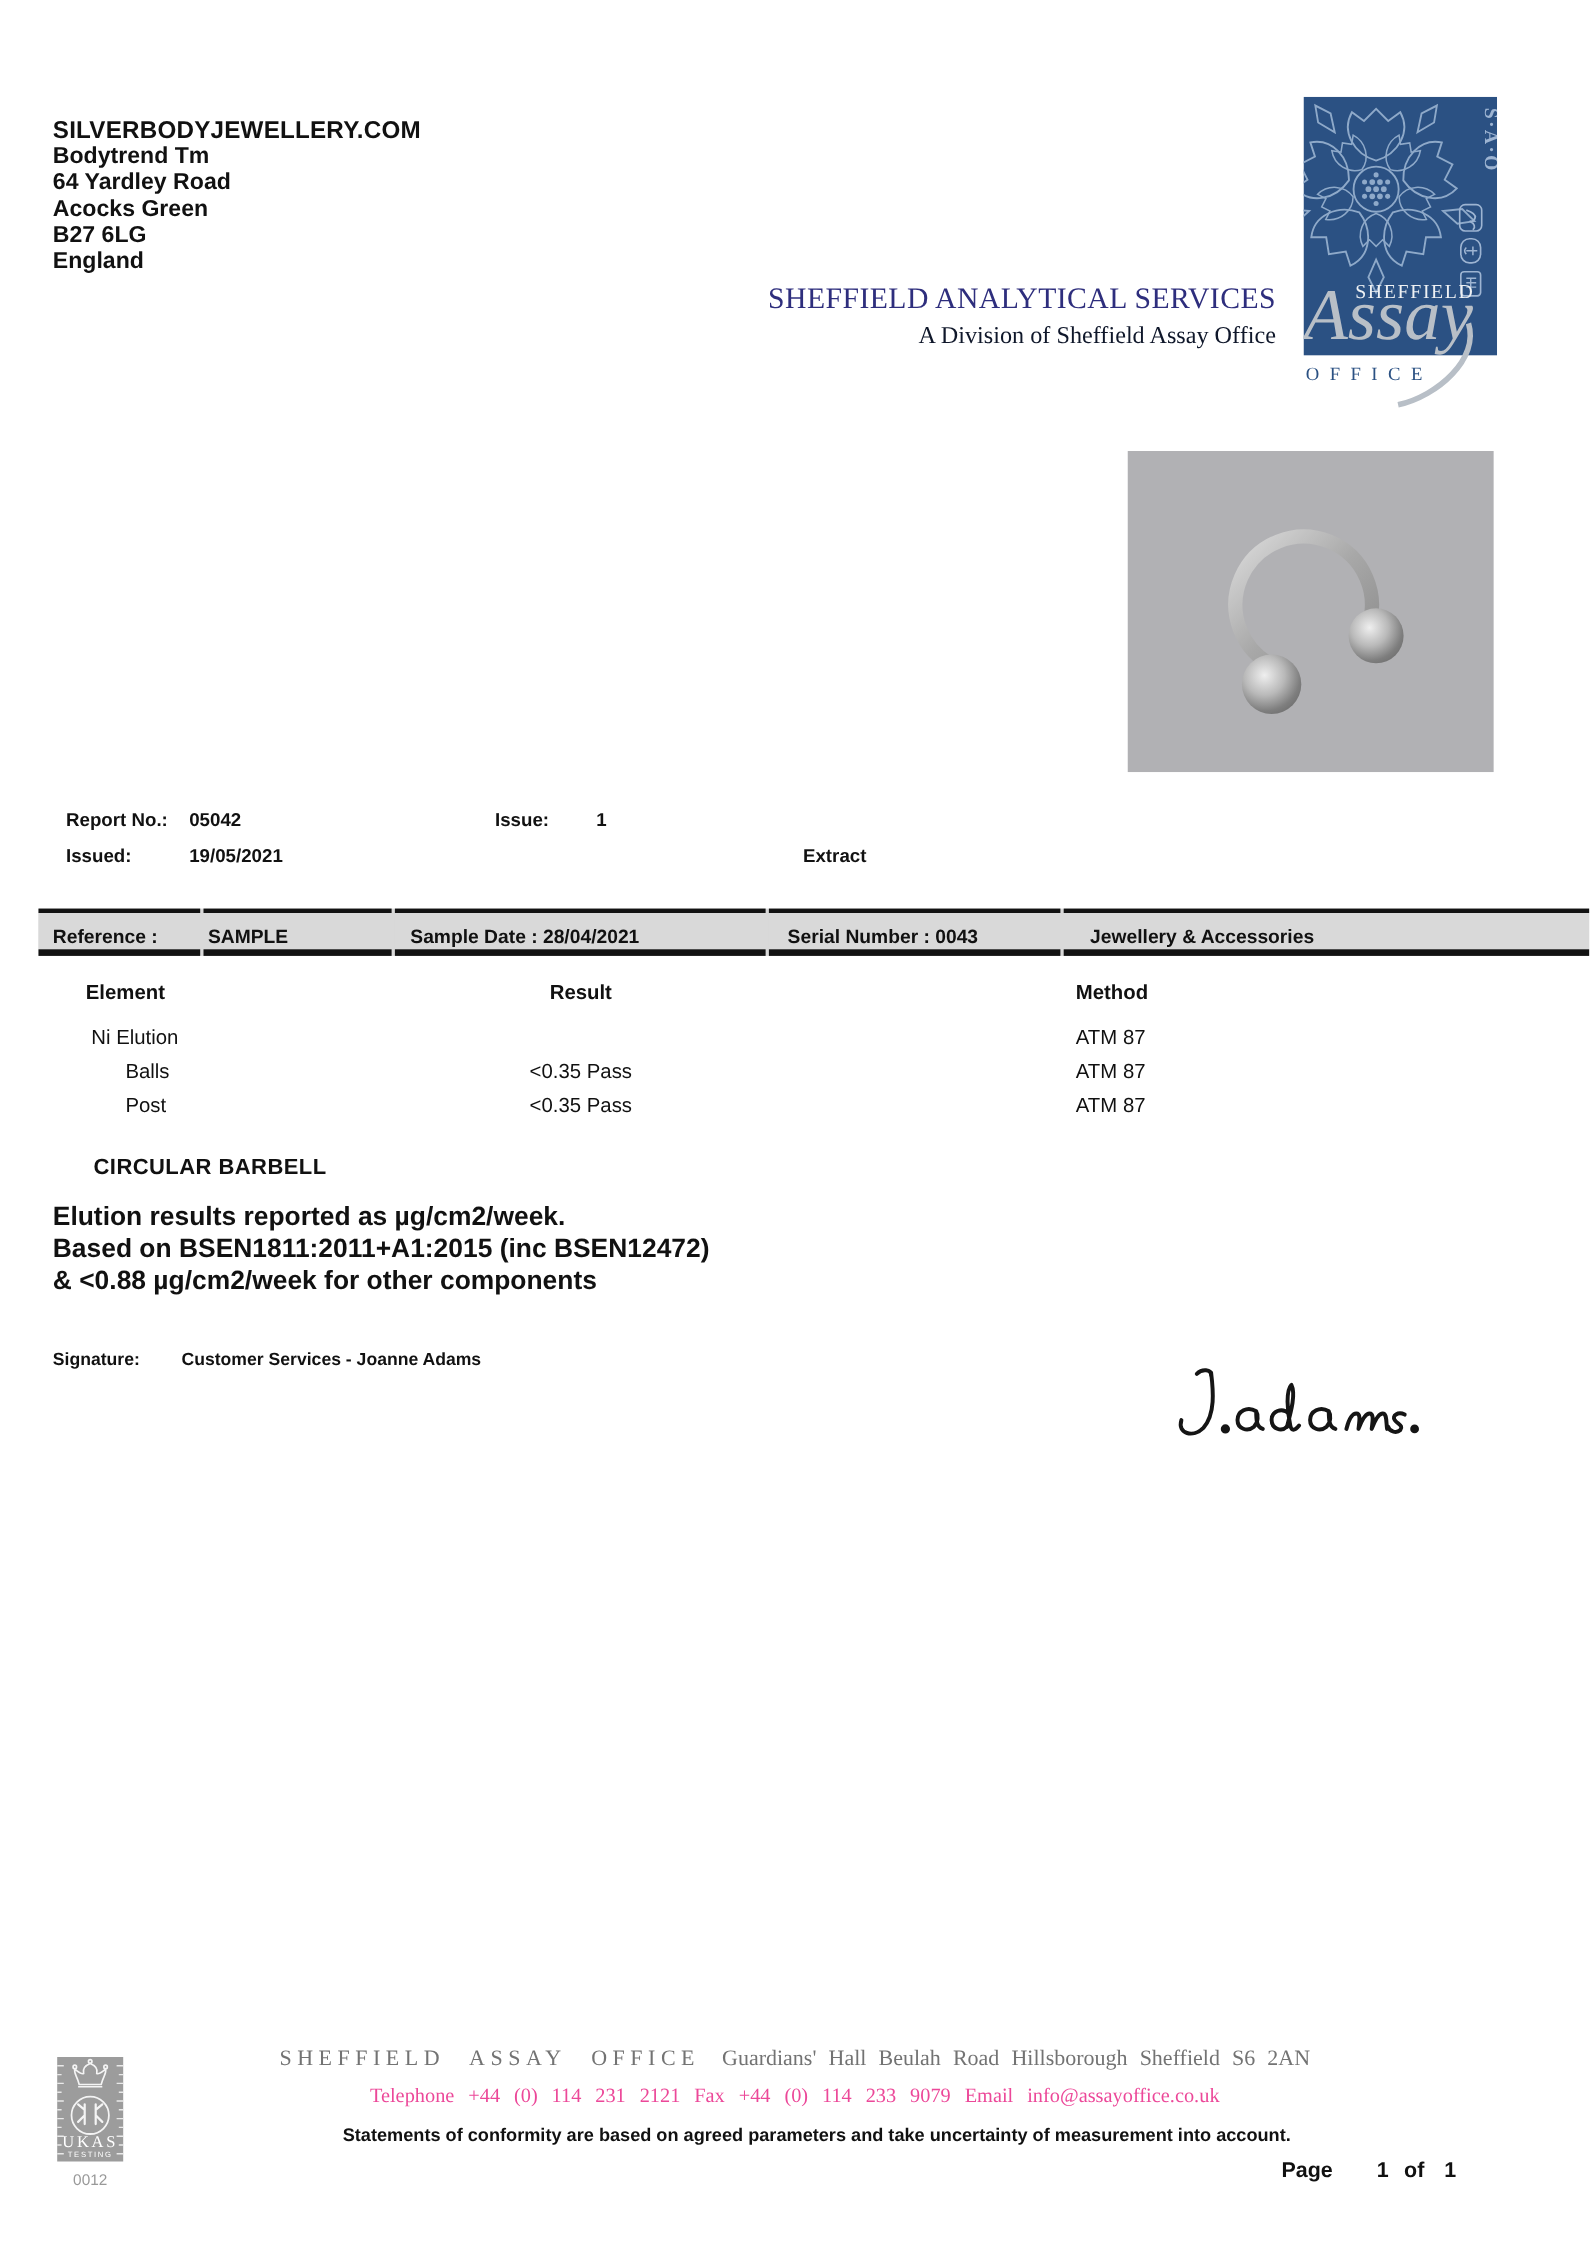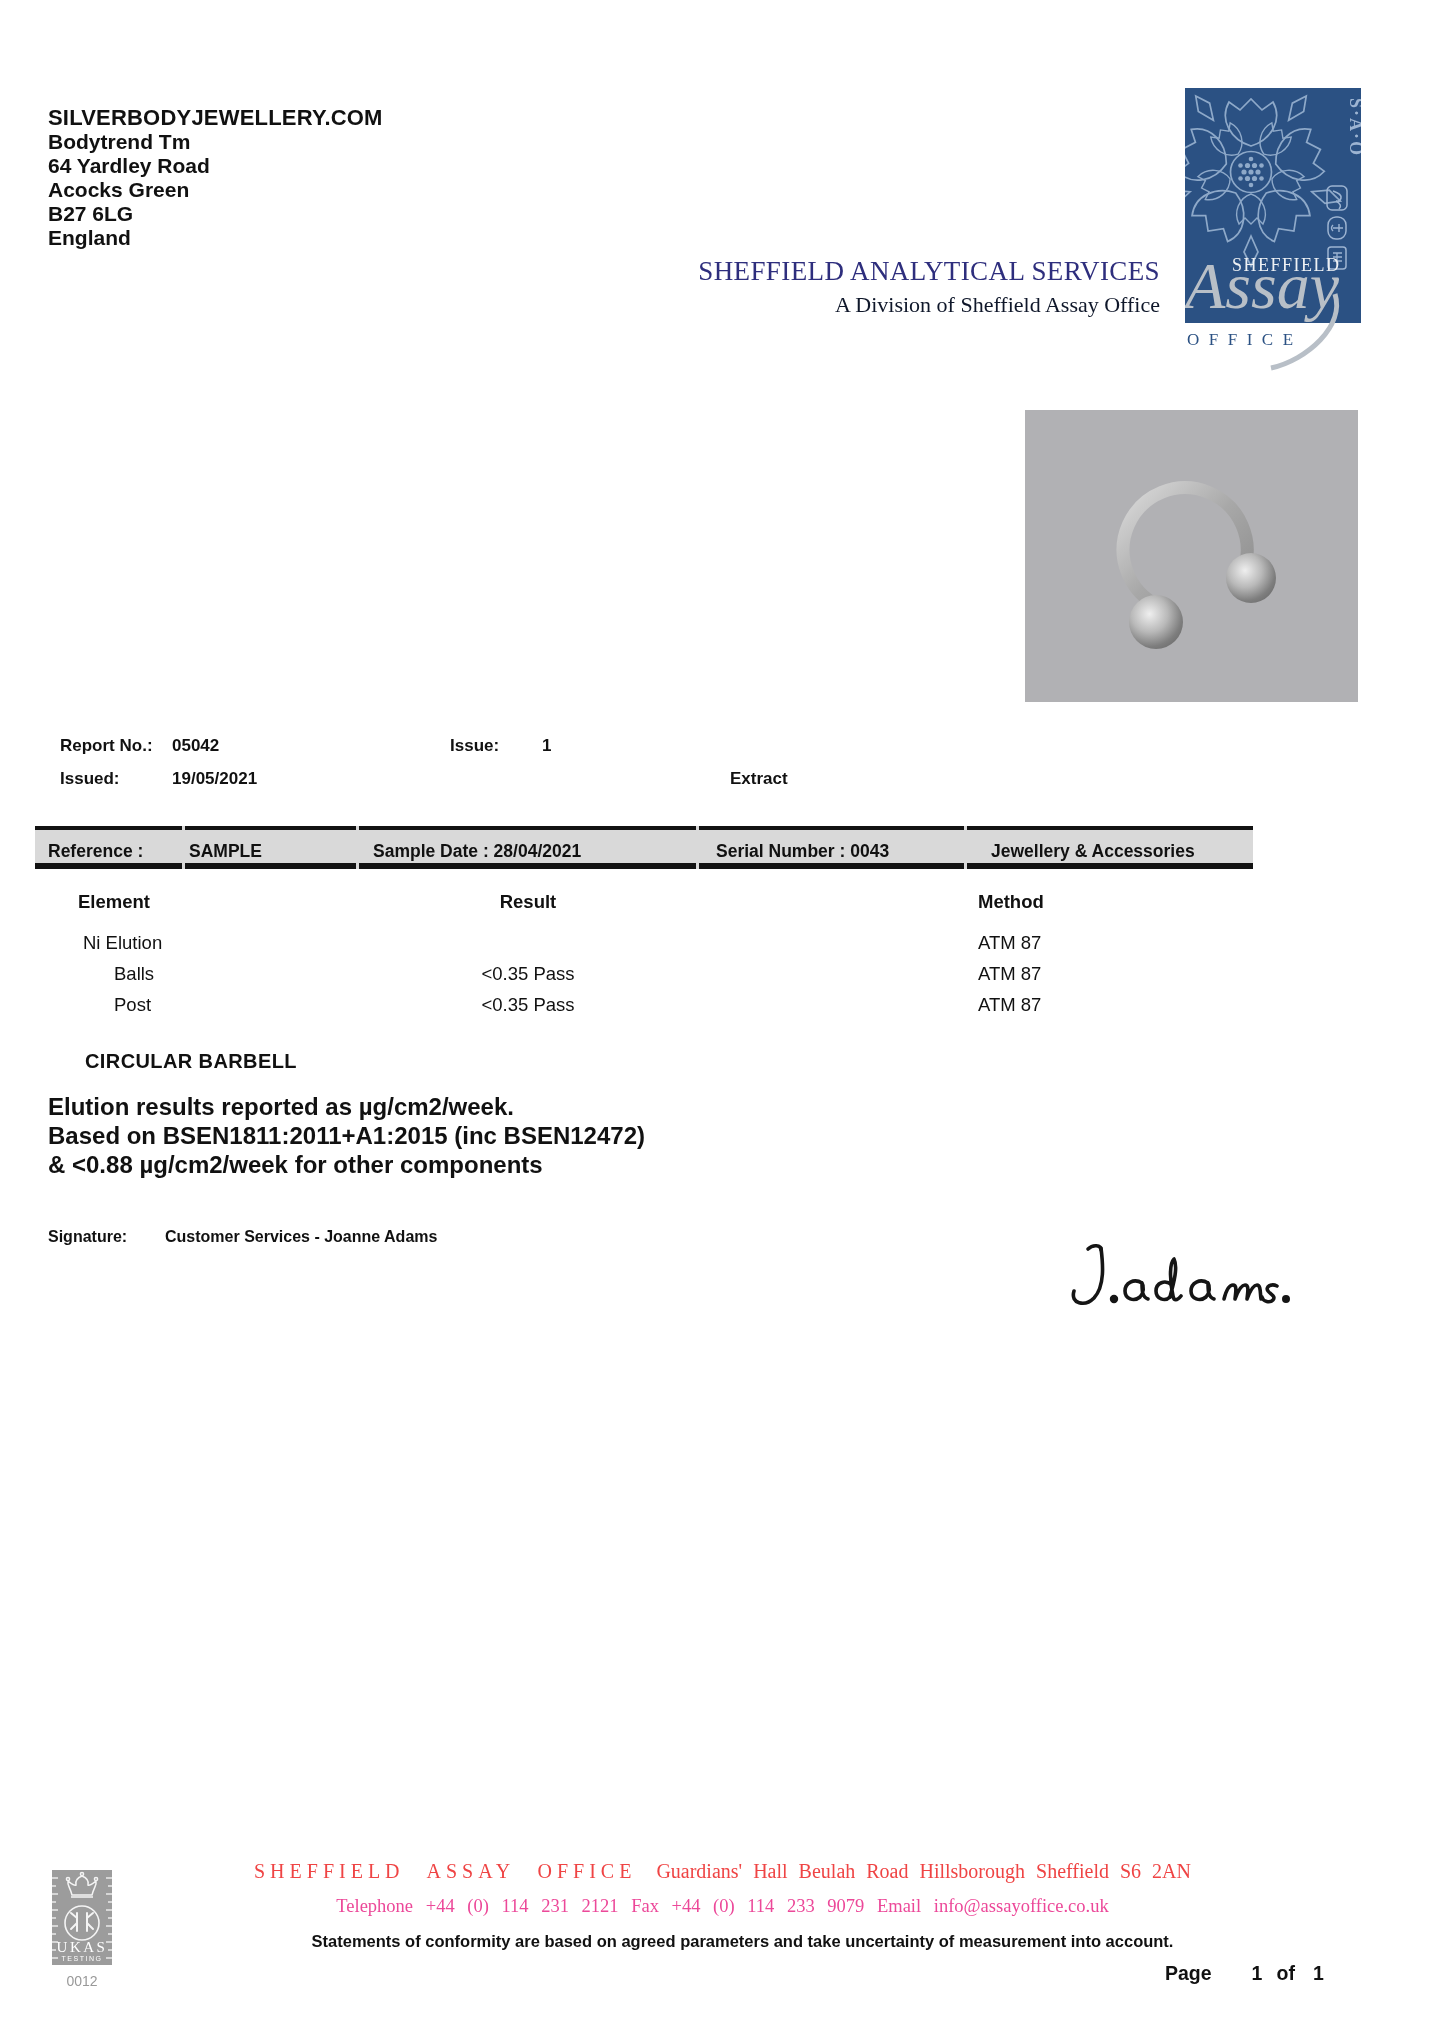--- a/index.html
+++ b/index.html
@@ -27,21 +27,21 @@
   
   .meta { position:absolute; left:60px; top:736px; width:900px; height:70px;
           font-weight:bold; font-size:17px; }
   .meta span { position:absolute; white-space:nowrap; }
   .m-rlabel { left:0; top:0; }      .m-rno   { left:112px; top:0; }
   .m-ilabel { left:390px; top:0; }  .m-issue { left:482px; top:0; }
   .m-dlabel { left:0; top:33px; }   .m-date  { left:112px; top:33px; }
   .m-extract{ left:670px; top:33px; }
 
   
-  .refbar { position:absolute; left:35px; top:826px; width:1218px; display:flex; gap:3px; background:#d9d9d9; }
+  .refbar { position:absolute; left:35px; top:826px; width:1410px; display:flex; gap:3px; background:#d9d9d9; }
   .refbar .cell { background:#d9d9d9; border-top:4px solid #121212; border-bottom:6px solid #121212;
                   height:43px; line-height:42px; font-weight:bold; font-size:17.5px; white-space:nowrap;
                   box-sizing:border-box; overflow:visible; }
   .c1 { width:147px; padding-left:13px; } .c2 { width:171px; padding-left:4px; }
   .c3 { width:337px; padding-left:14px; } .c4 { width:265px; padding-left:17px; }
   .c5 { flex:1; padding-left:24px; }
 
   
   .results { position:absolute; left:78px; top:891px; width:1300px; font-size:18.5px; }
   .rgrid { display:grid; grid-template-columns:300px 300px auto; }
@@ -56,21 +56,21 @@
 
   .notes { position:absolute; left:48px; top:1092px; font-weight:bold; font-size:24px; line-height:29px; }
 
   .sigrow { position:absolute; left:48px; top:1228px; font-weight:bold; font-size:16px; }
   .sigrow .sig-value { position:absolute; left:117px; top:0; white-space:nowrap; }
 
   .sig-svg { position:absolute; left:1030px; top:1236px; }
 
   
   .footer-line1 { position:absolute; top:1860px; left:0; width:1445px; text-align:center;
-                  font-family:"Liberation Serif", serif; font-size:20px; color:#ef4444; white-space:nowrap; }
+                  font-family:"Liberation Serif", serif; font-size:20px; color:#737373; white-space:nowrap; }
   .office-name { letter-spacing:5px; word-spacing:13px; margin-right:20px; }
   .office-addr { word-spacing:6px; }
   .footer-line2 { position:absolute; top:1896px; left:0; width:1445px; text-align:center;
                   font-family:"Liberation Serif", serif; font-size:18.5px; color:#ec4899; word-spacing:8px; }
   .statement { position:absolute; top:1932px; left:0; width:1445px; text-align:center;
                font-weight:bold; font-size:16.5px;padding-left:20px; }
   .pageinfo { position:absolute; top:1962px; left:1165px; font-weight:bold; font-size:19.5px; display:flex; }
   .pageinfo .pg-label { margin-right:40px; } .pageinfo .pg-cur { margin-right:14px; }
   .pageinfo .pg-of { margin-right:18px; }
 

